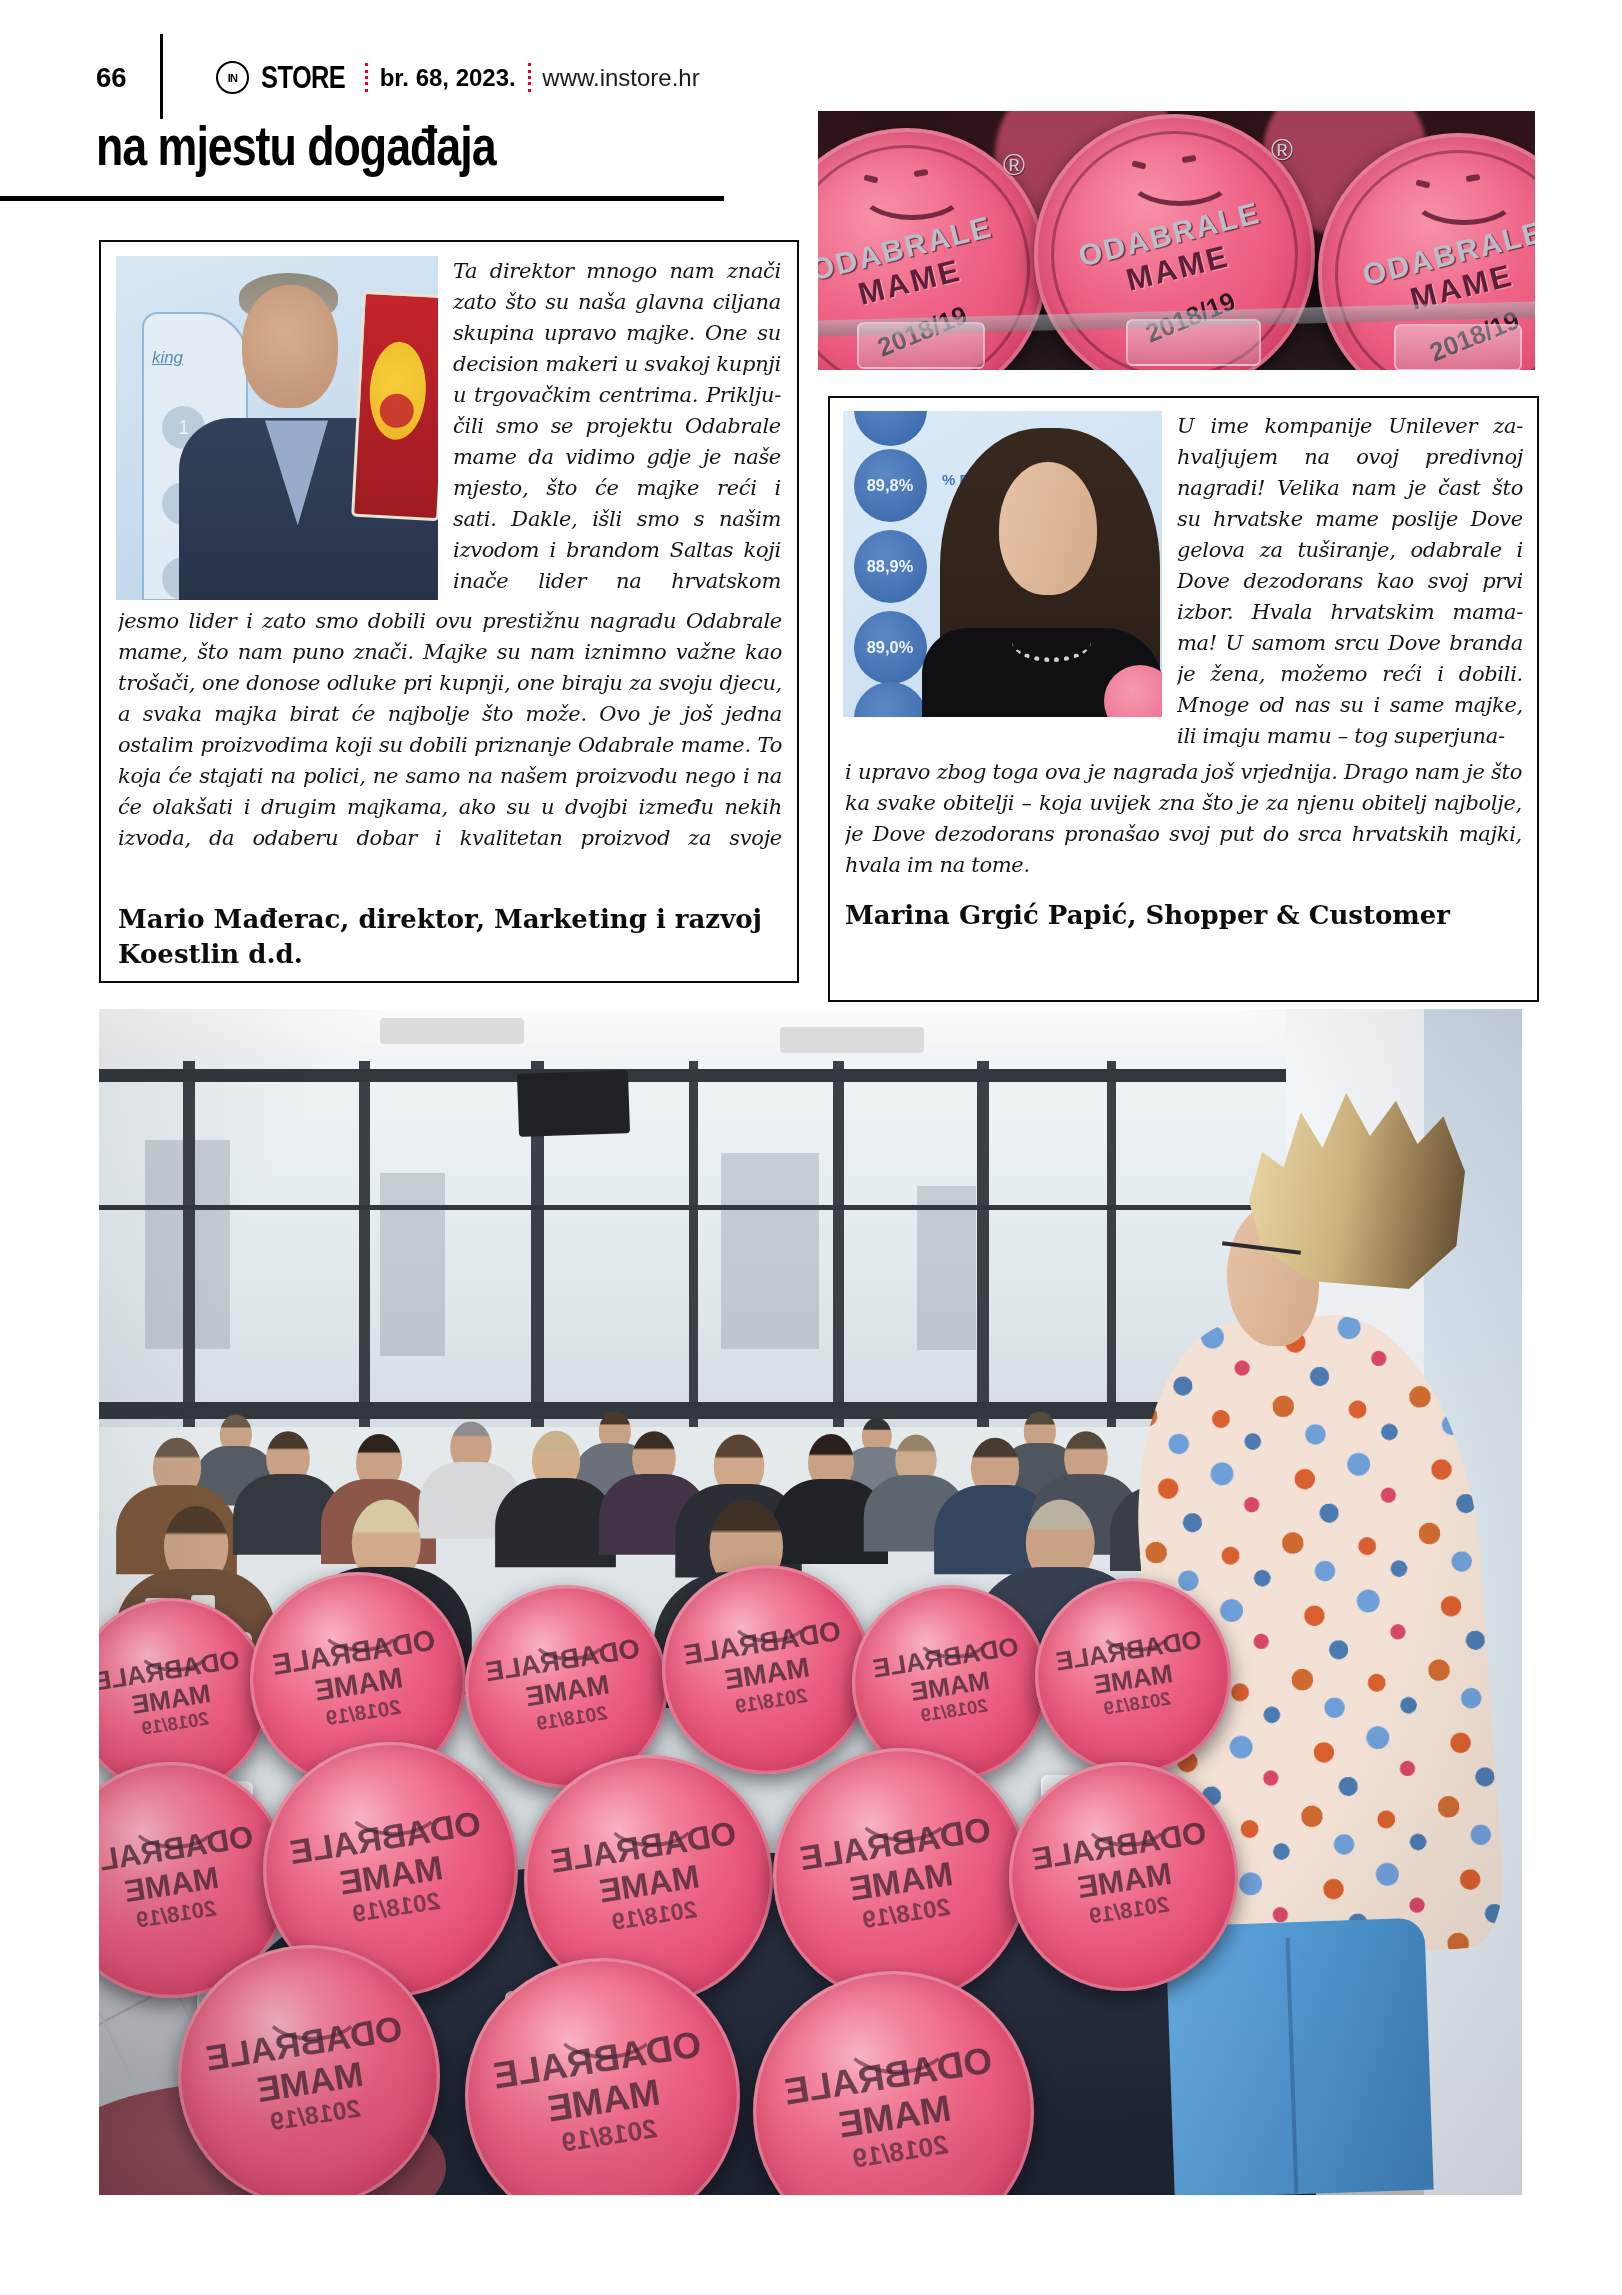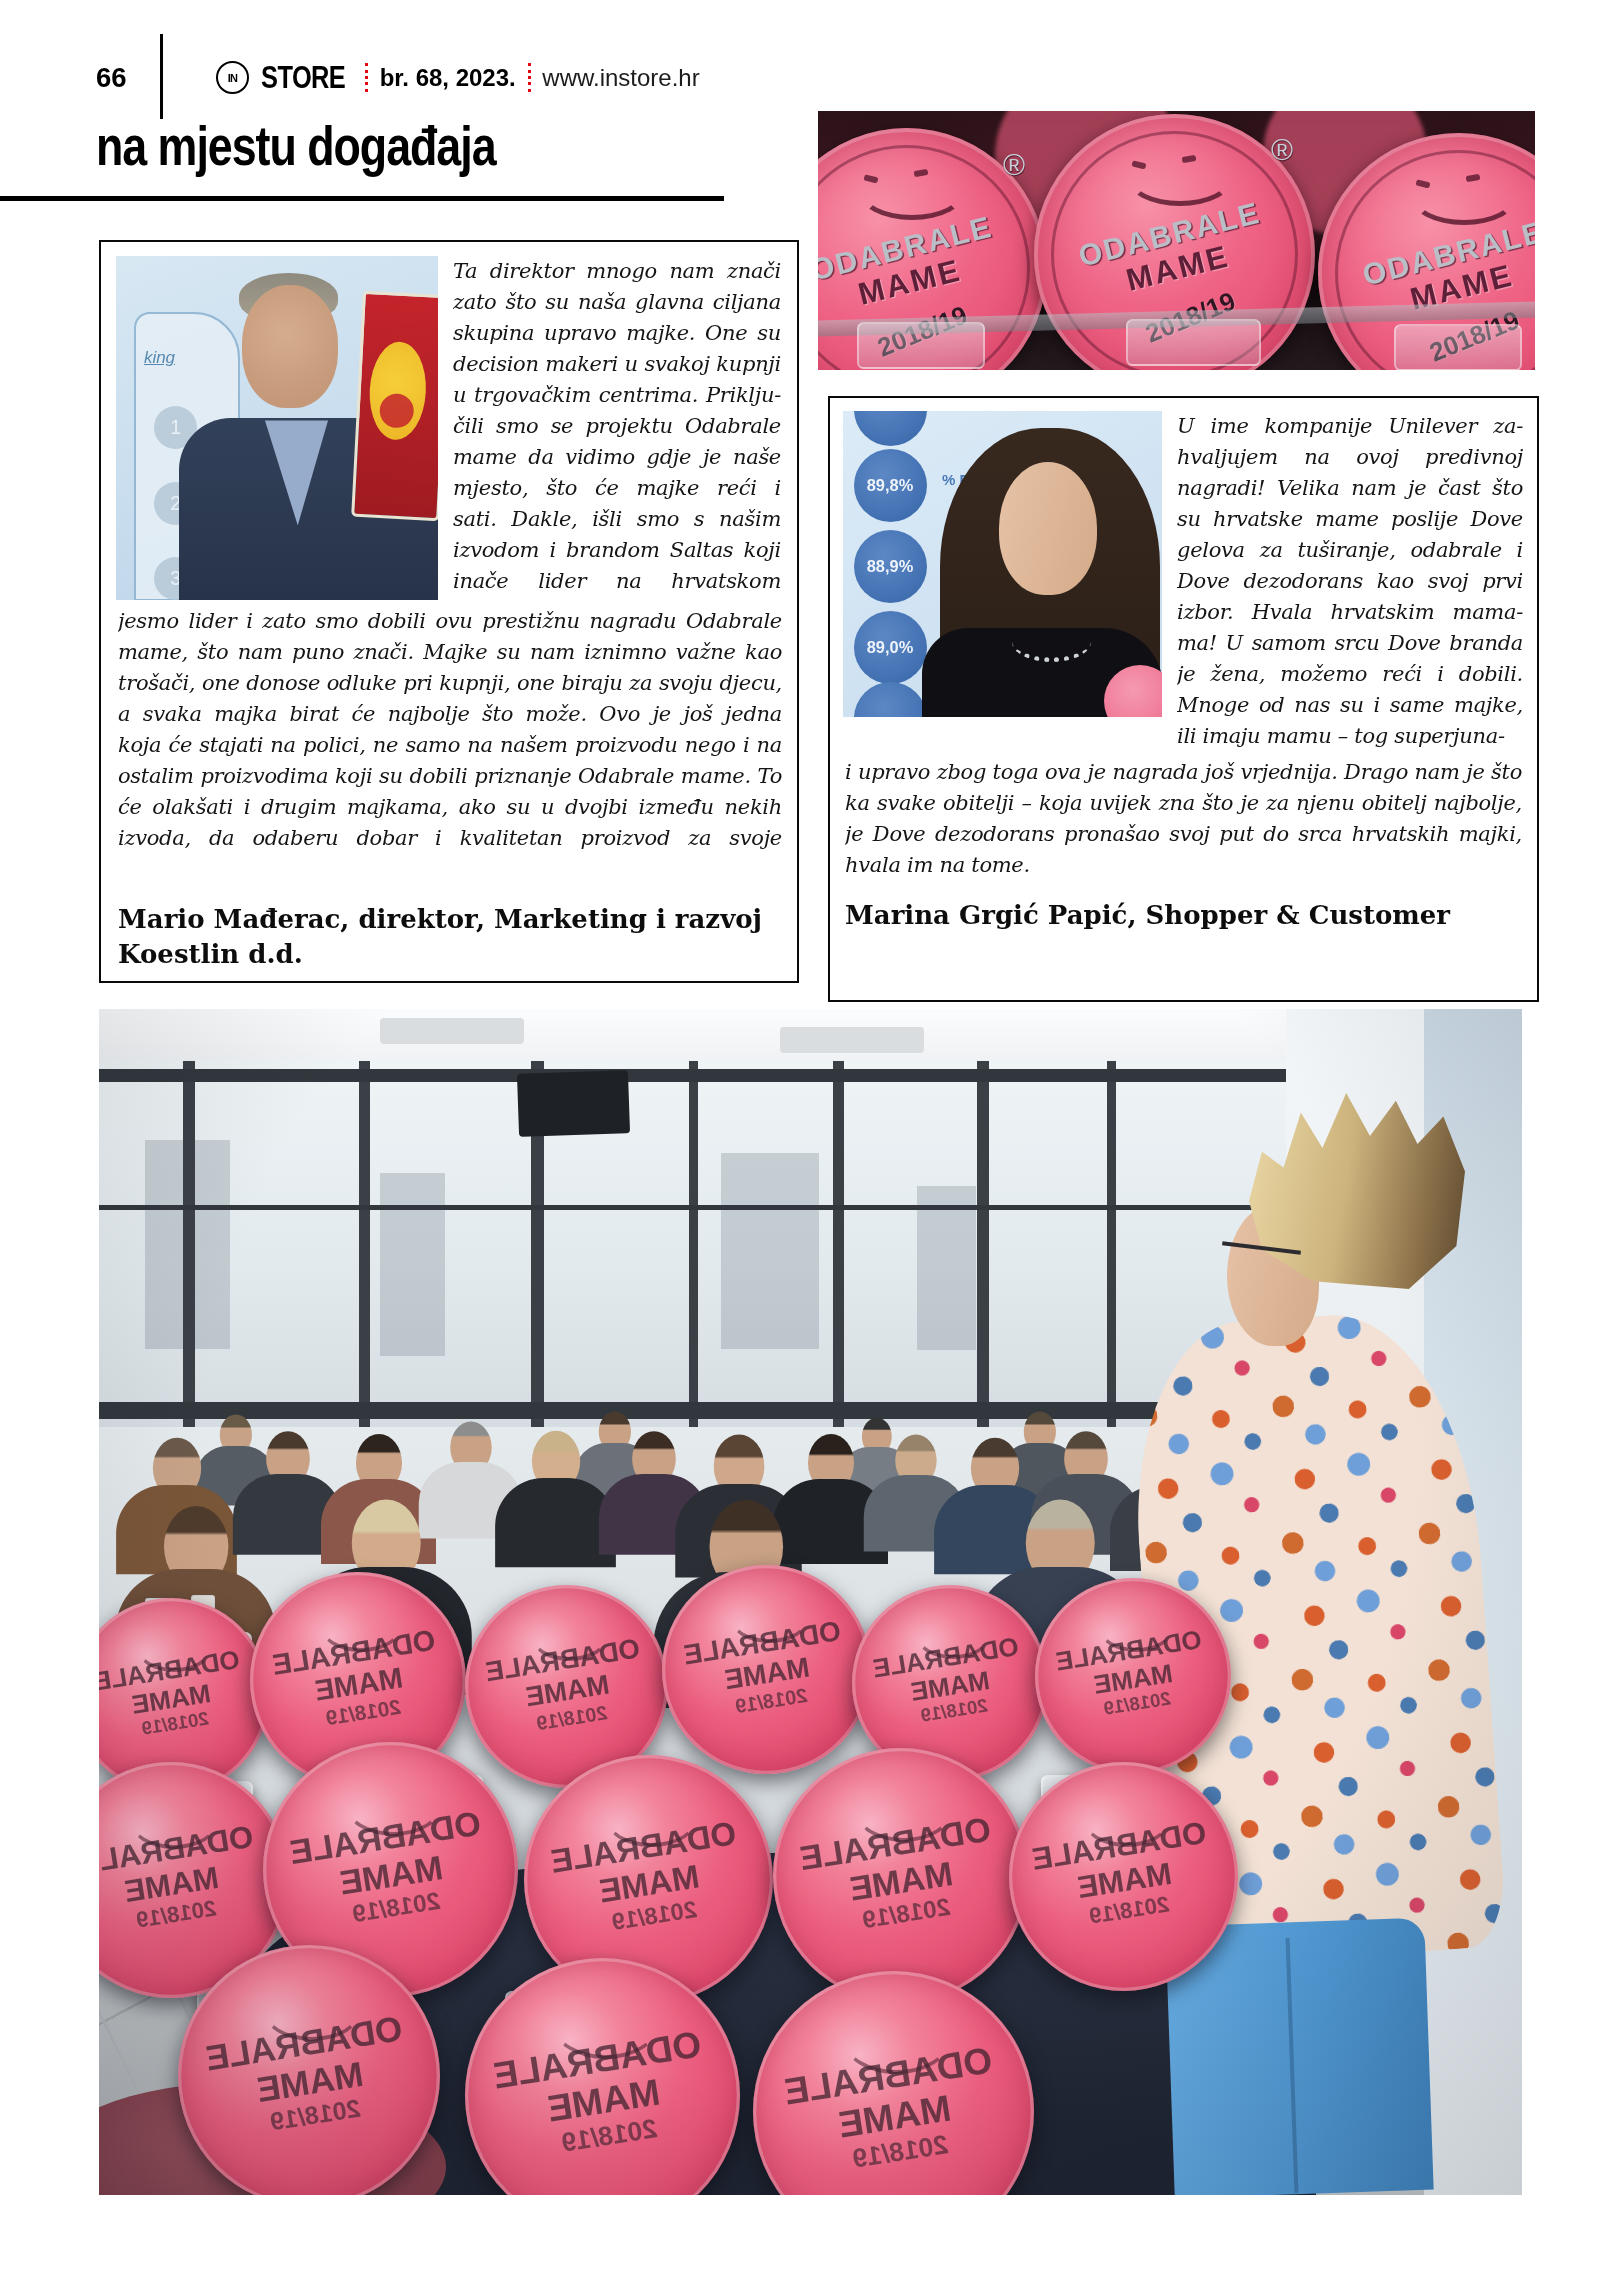--- a/index.html
+++ b/index.html
@@ -32,21 +32,21 @@
            letter-spacing:-0.3px; color:#151515; }
   .jline { line-height:31px; height:31px; text-align:justify; text-align-last:justify;
            overflow:hidden; white-space:normal; }
   .jline.last { text-align-last:left; }
   .attr { font-family:"DejaVu Serif", serif; font-weight:bold; font-size:26px; color:#0d0d0d; }
   .attr .jline { line-height:35px; height:35px; text-align:left; text-align-last:left; }
 
   
   .manphoto { left:15px; top:14.4px; width:322px; height:344px; overflow:hidden;
               background:linear-gradient(160deg,#d8e8f3 0%,#c8ddee 55%,#bdd4e8 100%); }
-  .flip { position:absolute; left:18px; top:56px; width:102px; height:285px;
+  .flip { position:absolute; left:26px; top:56px; width:102px; height:285px;
           background:#e4eef6; border:2px solid #8fb4d2; border-radius:15.7px 46px 0 0; opacity:.9;text-align:center; }
   .flip .flabel { position:absolute; left:7.9px; top:34px; font-size:17px; color:#4a80aa;
                   text-decoration:underline; font-style:italic; }
   .fstep { position:absolute; left:18.3px; width:43px; height:43px; border-radius:50%;
            background:#b3c6d5; color:#eef4fa; display:flex; align-items:center;
            justify-content:center; font-size:19.6px; opacity:.85; }
   .man-hair { position:absolute; left:123px; top:17px; width:99px; height:48px;
               border-radius:50% 50% 40% 40%; background:linear-gradient(#8e8a7e,#a49e8e); }
   .man-head { position:absolute; left:126px; top:29px; width:96px; height:123px;
               border-radius:48% 48% 45% 45%;
@@ -283,22 +283,22 @@
         <div class="jline">mjesto, što će majke reći i izgla-</div>
         <div class="jline">sati. Dakle, išli smo s našim pro-</div>
         <div class="jline">izvodom i brandom Saltas koji je</div>
         <div class="jline last">inače lider na hrvatskom tržištu,</div>
       </div>
     <div class="abs quote" style="left:17px; top:364px; width:664px;">
         <div class="jline">jesmo lider i zato smo dobili ovu prestižnu nagradu Odabrale</div>
         <div class="jline">mame, što nam puno znači. Majke su nam iznimno važne kao po-</div>
         <div class="jline">trošači, one donose odluke pri kupnji, one biraju za svoju djecu,</div>
         <div class="jline">a svaka majka birat će najbolje što može. Ovo je još jedna potvrda</div>
+        <div class="jline">ostalim proizvodima koji su dobili priznanje Odabrale mame. To</div>
         <div class="jline">koja će stajati na polici, ne samo na našem proizvodu nego i na</div>
-        <div class="jline">ostalim proizvodima koji su dobili priznanje Odabrale mame. To</div>
         <div class="jline">će olakšati i drugim majkama, ako su u dvojbi između nekih pro-</div>
         <div class="jline last">izvoda, da odaberu dobar i kvalitetan proizvod za svoje najmilije.</div>
       </div>
     <div class="abs attr" style="left:17px; top:660px; width:664px;">
         <div class="jline">Mario Mađerac, direktor, Marketing i razvoj ambalaže,</div>
         <div class="jline last">Koestlin d.d.</div>
       </div>
   </div>
 
   <div class="qbox" style="left:828px; top:396px; width:707px; height:602px;">

